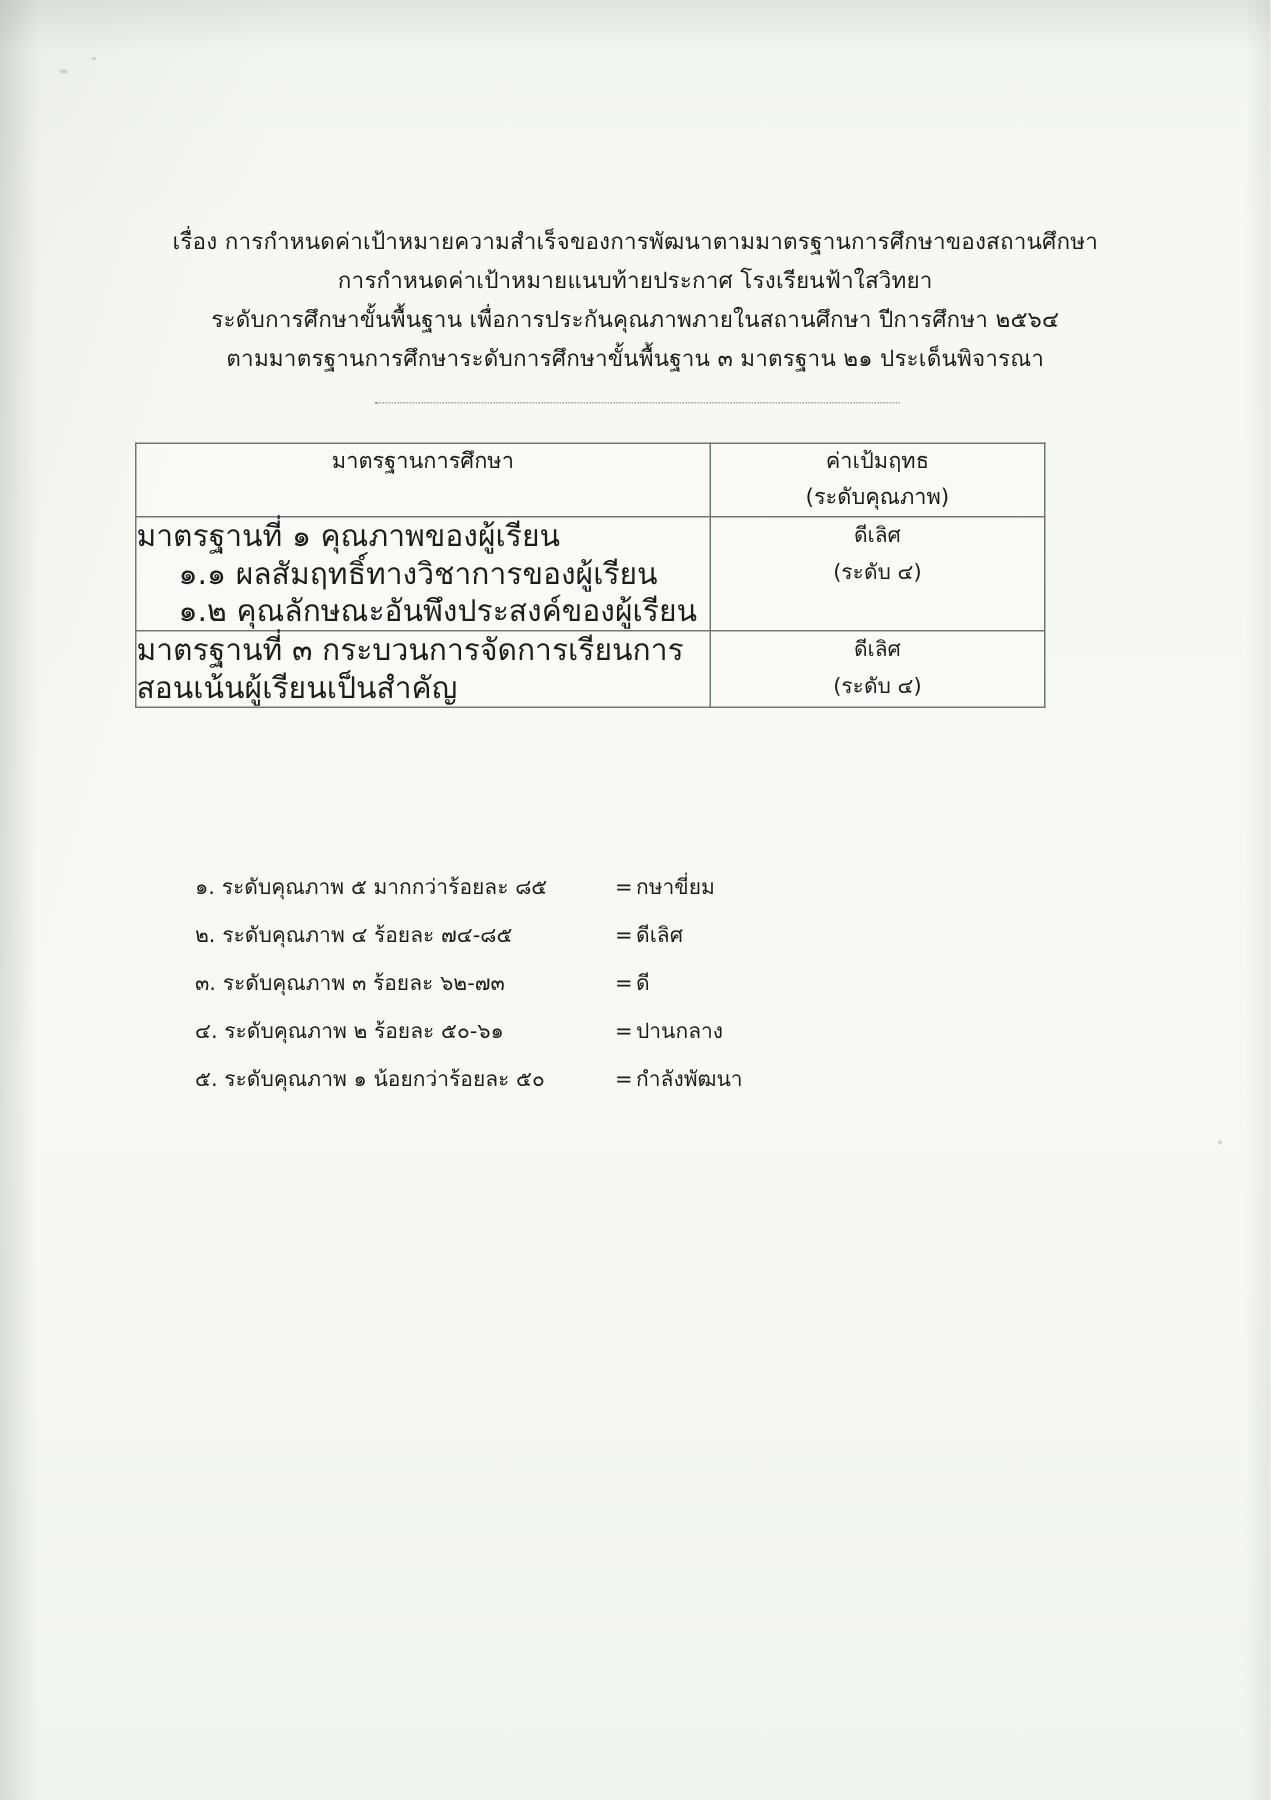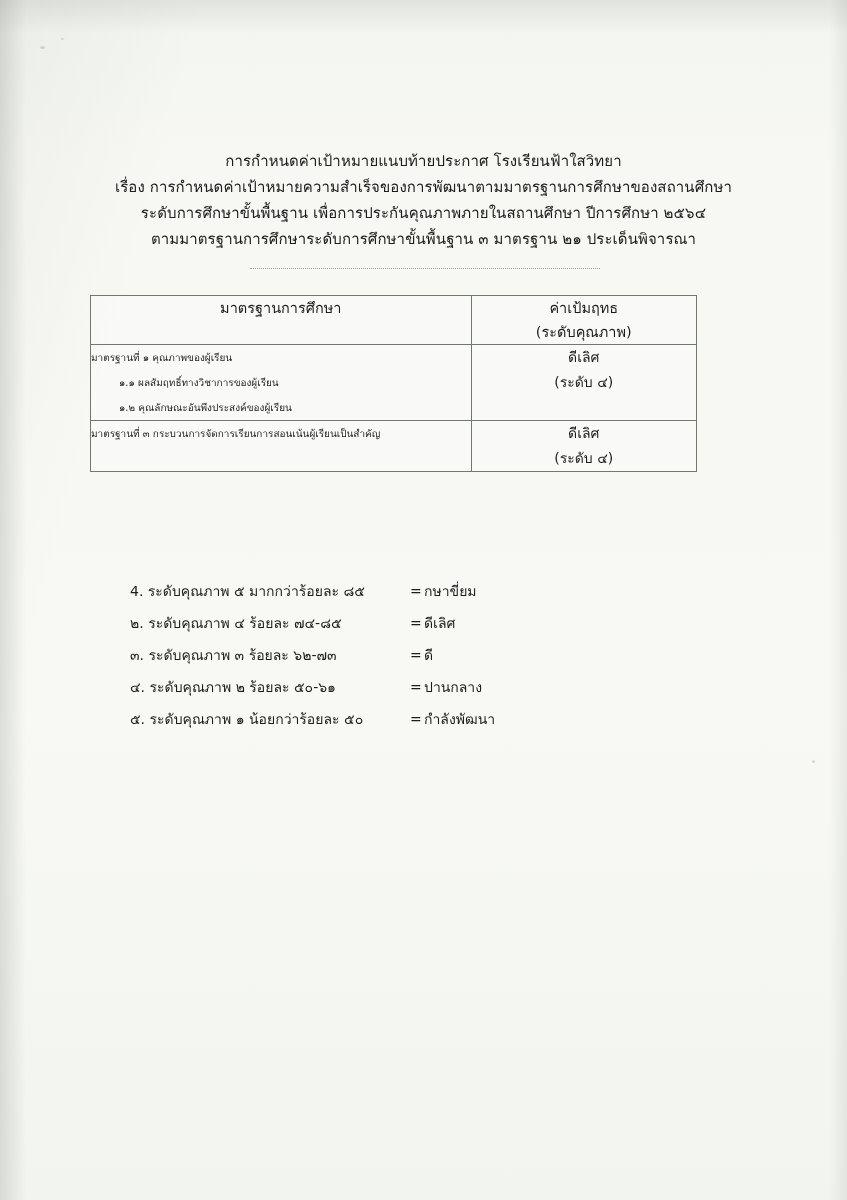--- a/index.html
+++ b/index.html
@@ -99,21 +99,21 @@
     text-align: center;
     font-weight: normal;
     font-size: 14.5px;
     line-height: 24px;
     padding: 10px 4px 10px 4px;
     color: #1c1c1c;
   }
   .th-cell .sub { display: block; }
 
   .cell-left {
-    font-size: 10px;
+    font-size: 20px;
     line-height: 25px;
     padding: 8px 6px 9px 14px;
     color: #1c1c1c;
     margin-top: 22px;
   }
   .cell-left .ind {
     display: block;
     padding-left: 28px;
   }
   .cell-center {
@@ -173,22 +173,22 @@
 <div id="page">
   <div class="sheet-top-crease"></div>
   <div class="speck" style="left:40px;top:46px;width:5px;height:3px;"></div>
   <div class="speck" style="left:61px;top:38px;width:3px;height:2px;"></div>
   <div class="speck" style="left:812px;top:760px;width:3px;height:3px;"></div>
 </div>
 
 <div class="content">
 
   <div class="doc-head">
+    <div class="line">เรื่อง  การกำหนดค่าเป้าหมายความสำเร็จของการพัฒนาตามมาตรฐานการศึกษาของสถานศึกษา</div>
     <div class="line">การกำหนดค่าเป้าหมายแนบท้ายประกาศ โรงเรียนฟ้าใสวิทยา</div>
-    <div class="line">เรื่อง  การกำหนดค่าเป้าหมายความสำเร็จของการพัฒนาตามมาตรฐานการศึกษาของสถานศึกษา</div>
     <div class="line">ระดับการศึกษาขั้นพื้นฐาน เพื่อการประกันคุณภาพภายในสถานศึกษา ปีการศึกษา ๒๕๖๔</div>
     <div class="line">ตามมาตรฐานการศึกษาระดับการศึกษาขั้นพื้นฐาน ๓ มาตรฐาน ๒๑ ประเด็นพิจารณา</div>
   </div>
 
   <div class="rule"></div>
 
   <table class="std-table">
     <thead>
       <tr>
         <th class="col-a th-cell">มาตรฐานการศึกษา</th>
@@ -218,21 +218,21 @@
           <span>ดีเลิศ</span>
           <span class="sub">(ระดับ ๔)</span>
         </td>
       </tr>
     </tbody>
   </table>
 
 
   <div class="criteria-list">
     <div class="criteria-row">
-      <span class="left">4. ระดับคุณภาพ ๕ มากกว่าร้อยละ ๘๕</span>
+      <span class="left">๑. ระดับคุณภาพ ๕ มากกว่าร้อยละ ๘๕</span>
       <span class="eq">=</span>
       <span class="right">กษาขี่ยม</span>
     </div>
     <div class="criteria-row">
       <span class="left">๒. ระดับคุณภาพ ๔ ร้อยละ ๗๔-๘๕</span>
       <span class="eq">=</span>
       <span class="right">ดีเลิศ</span>
     </div>
     <div class="criteria-row">
       <span class="left">๓. ระดับคุณภาพ ๓ ร้อยละ ๖๒-๗๓</span>

